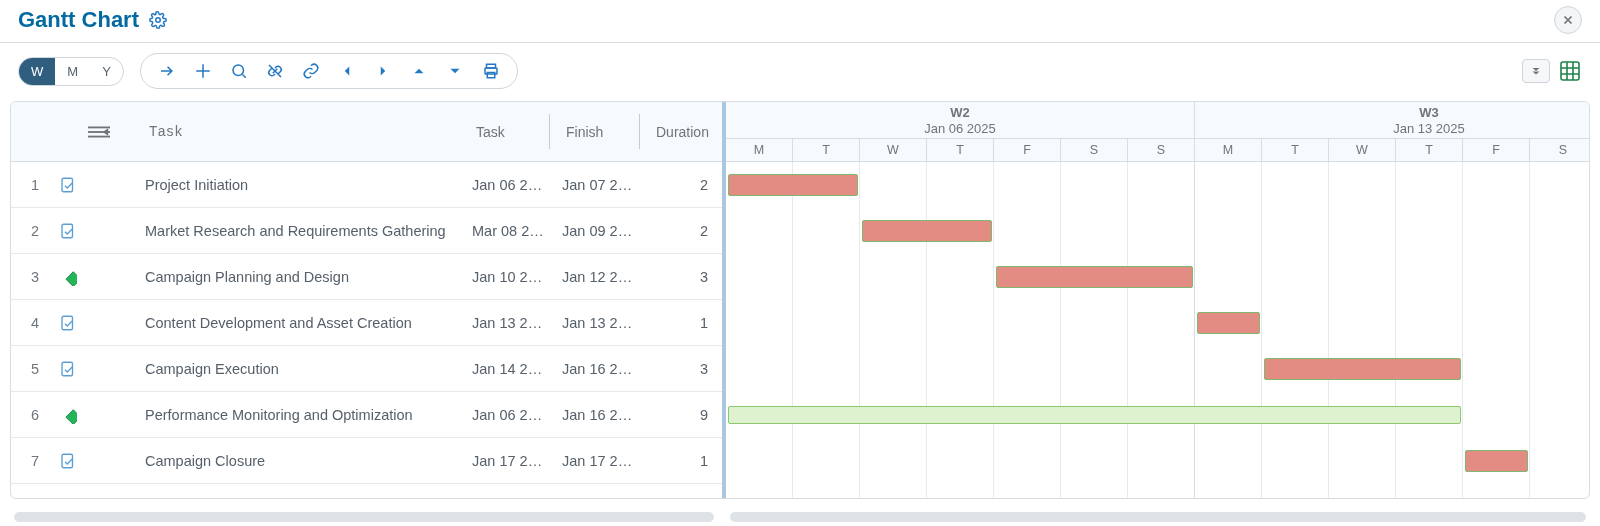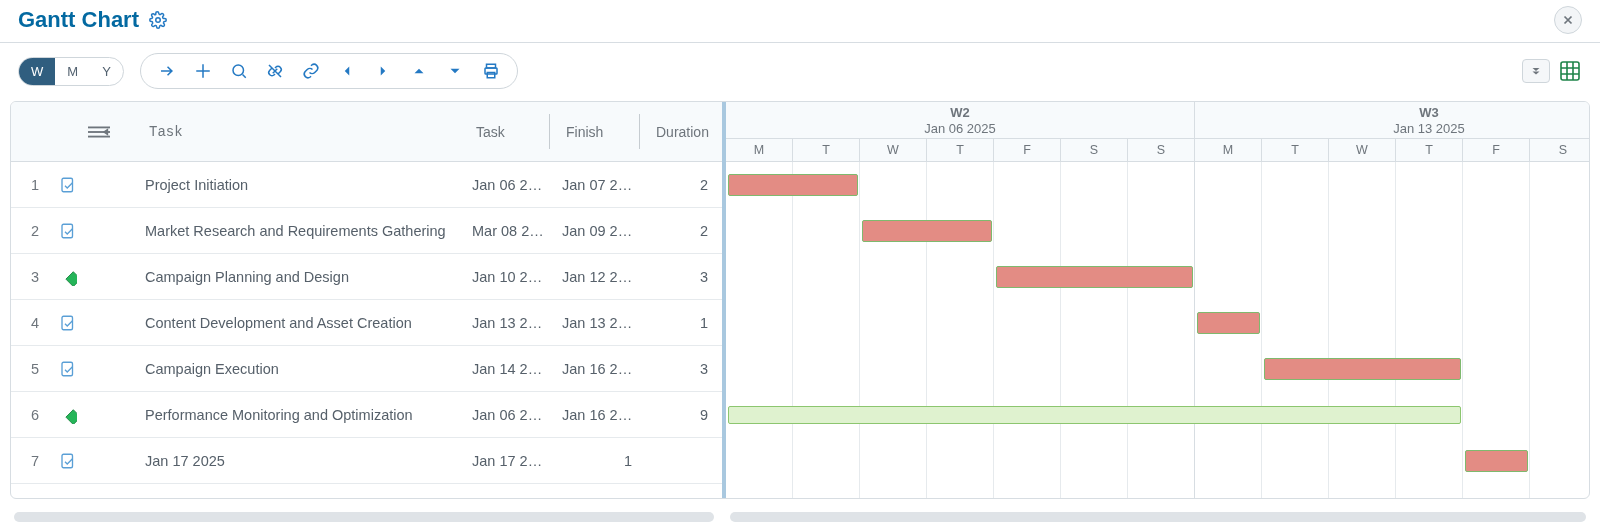--- a/index.html
+++ b/index.html
@@ -292,20 +292,21 @@
             <div class="dur">9</div>
           </div>
           <div class="lrow">
             <div class="num">7</div>
             <div class="ricon ">
               <svg viewBox="0 0 24 24" fill="none" stroke="currentColor" stroke-width="1.8">
                 <rect x="4" y="3" width="14" height="18" rx="2"></rect>
                 <path d="M8 13l3 3 7-7" stroke="#5a9fd6"></path>
               </svg>
             </div>
+            <div class="tname">Campaign Closure</div>
             <div class="date">Jan 17 2025</div>
             <div class="date">Jan 17 2025</div>
             <div class="dur">1</div>
           </div>
         </div>
     </div>
 
     <div class="right">
       <div class="timeline-head">
         <div class="weeks-row" id="weeks-row">

